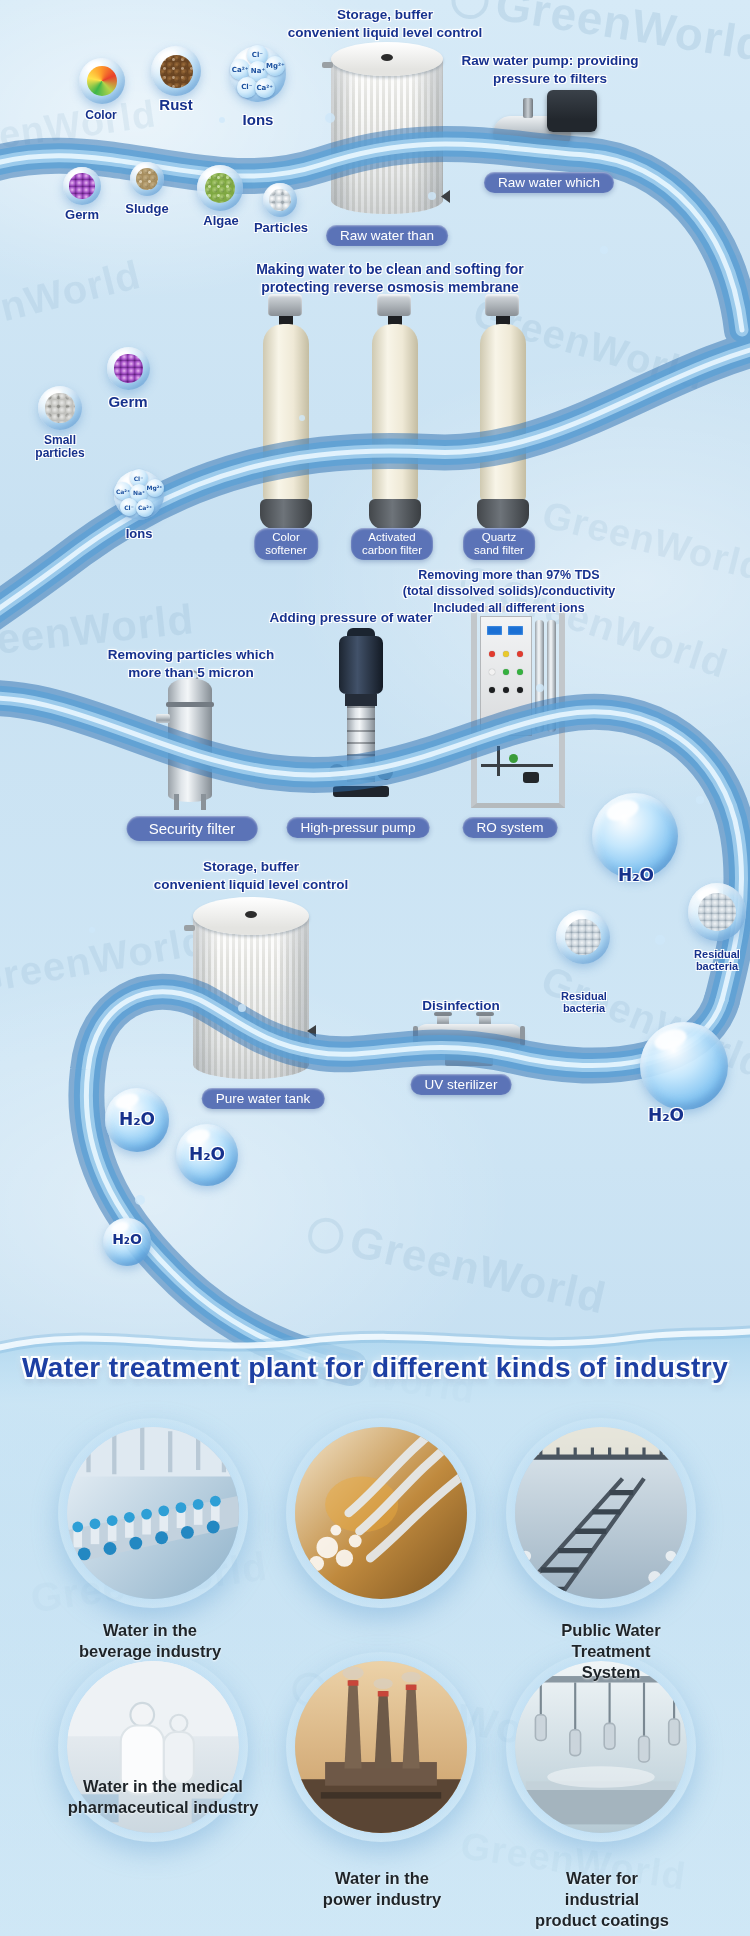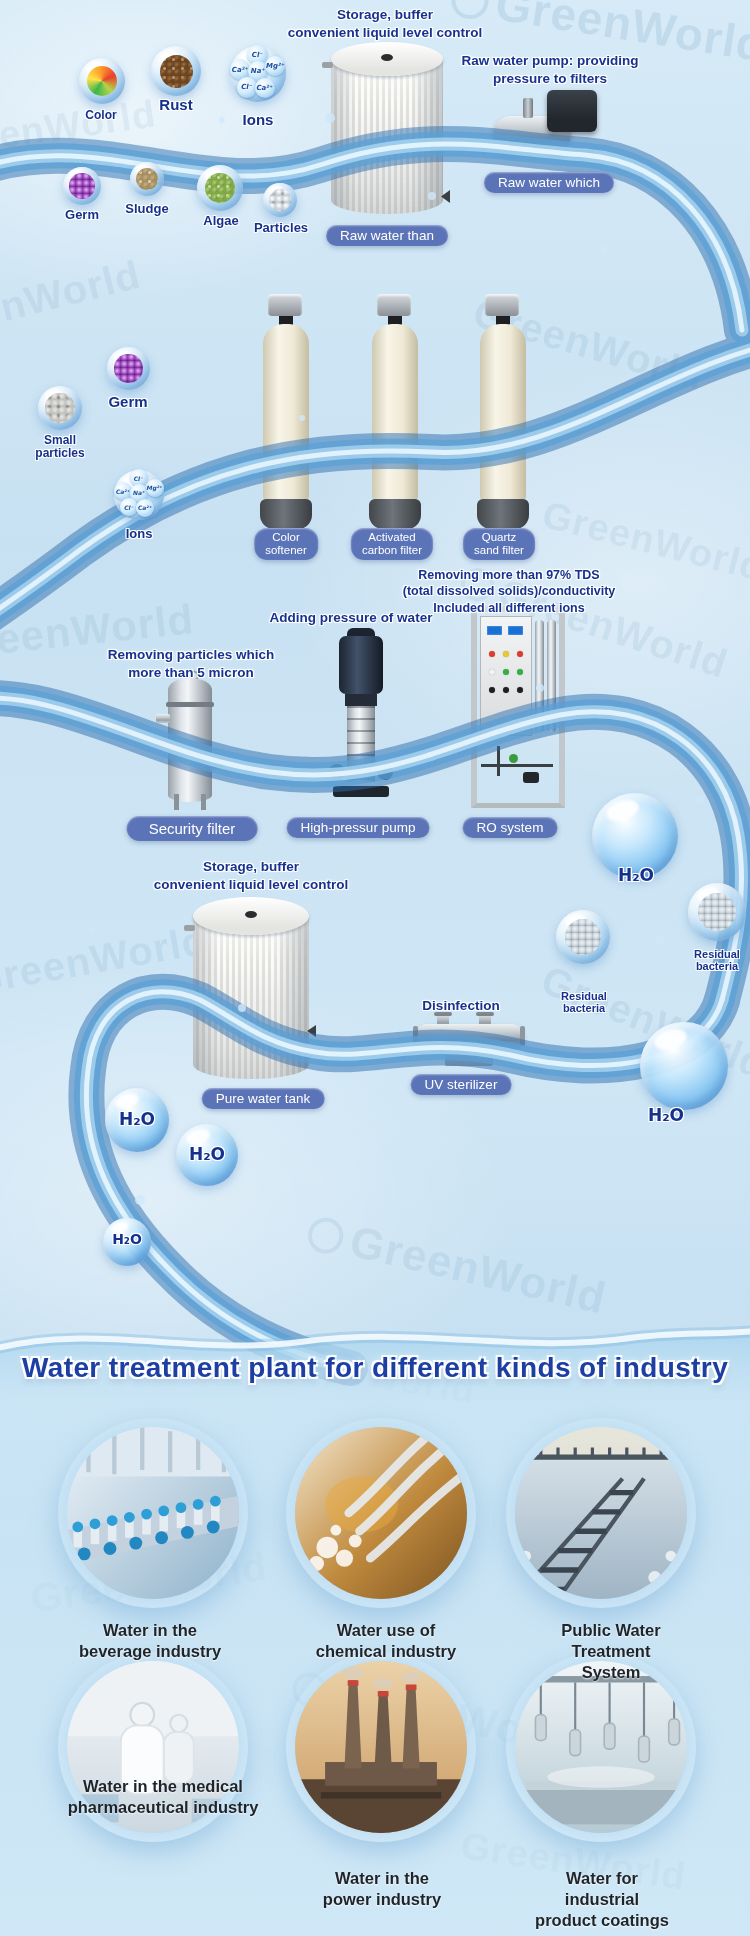--- a/index.html
+++ b/index.html
@@ -27,21 +27,21 @@
   .blob.rust{background-color:#6b4522;background-image:radial-gradient(circle at 40% 38%,#a3713d,rgba(0,0,0,0) 60%),radial-gradient(rgba(255,236,210,.5) 1px,transparent 2px),radial-gradient(rgba(40,20,5,.5) 1.2px,transparent 2.4px);}
   .blob.germ{background-color:#7a2f96;background-image:radial-gradient(circle at 45% 40%,#e9b8f2,#a34fc4 50%,#5c1d7a 90%),radial-gradient(rgba(255,255,255,.6) 1px,transparent 2px);}
   .blob.sludge{background-color:#a68d5e;background-image:radial-gradient(circle at 40% 40%,#cbb68b,rgba(0,0,0,0) 65%),radial-gradient(rgba(255,248,230,.6) 1px,transparent 2px),radial-gradient(rgba(60,45,15,.45) 1.2px,transparent 2.4px);}
   .blob.algae{background-color:#7fa842;background-image:radial-gradient(circle at 40% 40%,#b6d47e,rgba(0,0,0,0) 60%),radial-gradient(rgba(245,255,225,.6) 1px,transparent 2px),radial-gradient(rgba(25,60,10,.45) 1.2px,transparent 2.4px);}
   .blob.particles{background-color:#c6ced3;background-image:radial-gradient(circle at 42% 35%,#ffffff,rgba(0,0,0,0) 65%),radial-gradient(rgba(120,130,138,.5) 1.2px,transparent 2.4px);}
   .blob.smallp{background-color:#c0c0bc;background-image:radial-gradient(circle at 40% 40%,#e9e9e7,rgba(0,0,0,0) 65%),radial-gradient(rgba(90,90,85,.5) 1.2px,transparent 2.4px);}
   .blob.residual{background-color:#aab8c3;background-image:radial-gradient(circle at 42% 38%,#f2f5f7,#ccd5dc 52%,#93a2ae 90%),radial-gradient(rgba(70,85,98,.45) 1.4px,transparent 2.6px);}
   .bubble.h2o{background:radial-gradient(circle at 38% 32%, rgba(255,255,255,.97) 0%, rgba(196,231,253,.92) 34%, rgba(126,194,242,.88) 64%, rgba(58,130,202,.92) 100%);}
   .ion{position:absolute;width:36%;height:36%;border-radius:50%;display:flex;align-items:center;justify-content:center;
     background:radial-gradient(circle at 35% 30%,#ffffff,#d3ecfc 48%,#7fbce8);box-shadow:0 1px 2px rgba(50,100,160,.4);
-    color:#1a4f9e;font-weight:bold;font-family:"DejaVu Sans",sans-serif;font-style:italic;}
+    color:#1a4f9e;font-weight:bold;font-family:"DejaVu Sans",sans-serif;}
   .i0{left:31%;top:-2%}.i1{left:0%;top:24%}.i2{left:32%;top:27%}.i3{left:63%;top:17%}.i4{left:12%;top:56%}.i5{left:44%;top:57%}
   .note{position:absolute;z-index:6;transform:translateX(-50%);text-align:center;white-space:pre-line;
     color:#17328f;font-weight:bold;font-size:13.5px;line-height:1.3;
     text-shadow:-1px -1px 0 #fff,1px -1px 0 #fff,-1px 1px 0 #fff,1px 1px 0 #fff,0 0 4px rgba(255,255,255,.9);}
   .blabel{position:absolute;z-index:6;transform:translateX(-50%);text-align:center;white-space:pre-line;
     color:#16318c;font-weight:bold;font-size:13px;line-height:1.12;
     text-shadow:-1px -1px 0 #fff,1px -1px 0 #fff,-1px 1px 0 #fff,1px 1px 0 #fff;}
   .h2o-label{font-size:17px;font-family:"DejaVu Sans",sans-serif;}
   .pill{position:absolute;z-index:7;transform:translateX(-50%);background:#5b73b7;color:#fff;
     font-size:13.5px;padding:3px 14px;border-radius:15px;white-space:nowrap;text-align:center;
@@ -289,20 +289,22 @@
       <div class="blob particles"></div>
     </div>
   <div class="blabel" style="left:82px;top:208px">Germ</div>
   <div class="blabel" style="left:147px;top:202px">Sludge</div>
   <div class="blabel" style="left:221px;top:214px">Algae</div>
   <div class="blabel" style="left:281px;top:221px">Particles</div>
 
   <div class="pill" style="left:387px;top:225px">Raw water than</div>
   <div class="pill" style="left:549px;top:172px">Raw water which</div>
 
+  <div class="note" style="left:390px;top:260px;font-size:14px">Making water to be clean and softing for
+protecting reverse osmosis membrane</div>
 
   <div class="bubble" style="left:107px;top:347px;width:43px;height:43px">
       <div class="blob germ"></div>
     </div>
   <div class="blabel" style="left:128px;top:394px;font-size:15px">Germ</div>
   <div class="bubble" style="left:38px;top:386px;width:44px;height:44px">
       <div class="blob smallp"></div>
     </div>
   <div class="blabel" style="left:60px;top:434px;font-size:12px">Small
 particles</div>
@@ -547,22 +549,20 @@
       </g>
       <rect x="10" y="112" width="140" height="10" fill="#c4d2da"></rect>
       <rect x="10" y="120" width="140" height="32" fill="#a4b4be"></rect>
       <ellipse cx="80" cy="108" rx="50" ry="10" fill="#ffffff" opacity=".45"></ellipse>
     </svg>
       </div>
   </div>
 
   <div class="caption" style="left:150px;top:1620px">Water in the
 beverage industry</div>
-  <div class="caption" style="left:386px;top:1620px">Water use of
-chemical industry</div>
   <div class="caption" style="left:611px;top:1620px">Public Water
 Treatment System</div>
   <div class="caption" style="left:163px;top:1776px">Water in the medical
 pharmaceutical industry</div>
   <div class="caption" style="left:382px;top:1868px">Water in the
 power industry</div>
   <div class="caption" style="left:602px;top:1868px">Water for industrial
 product coatings</div>
 
 </div>

